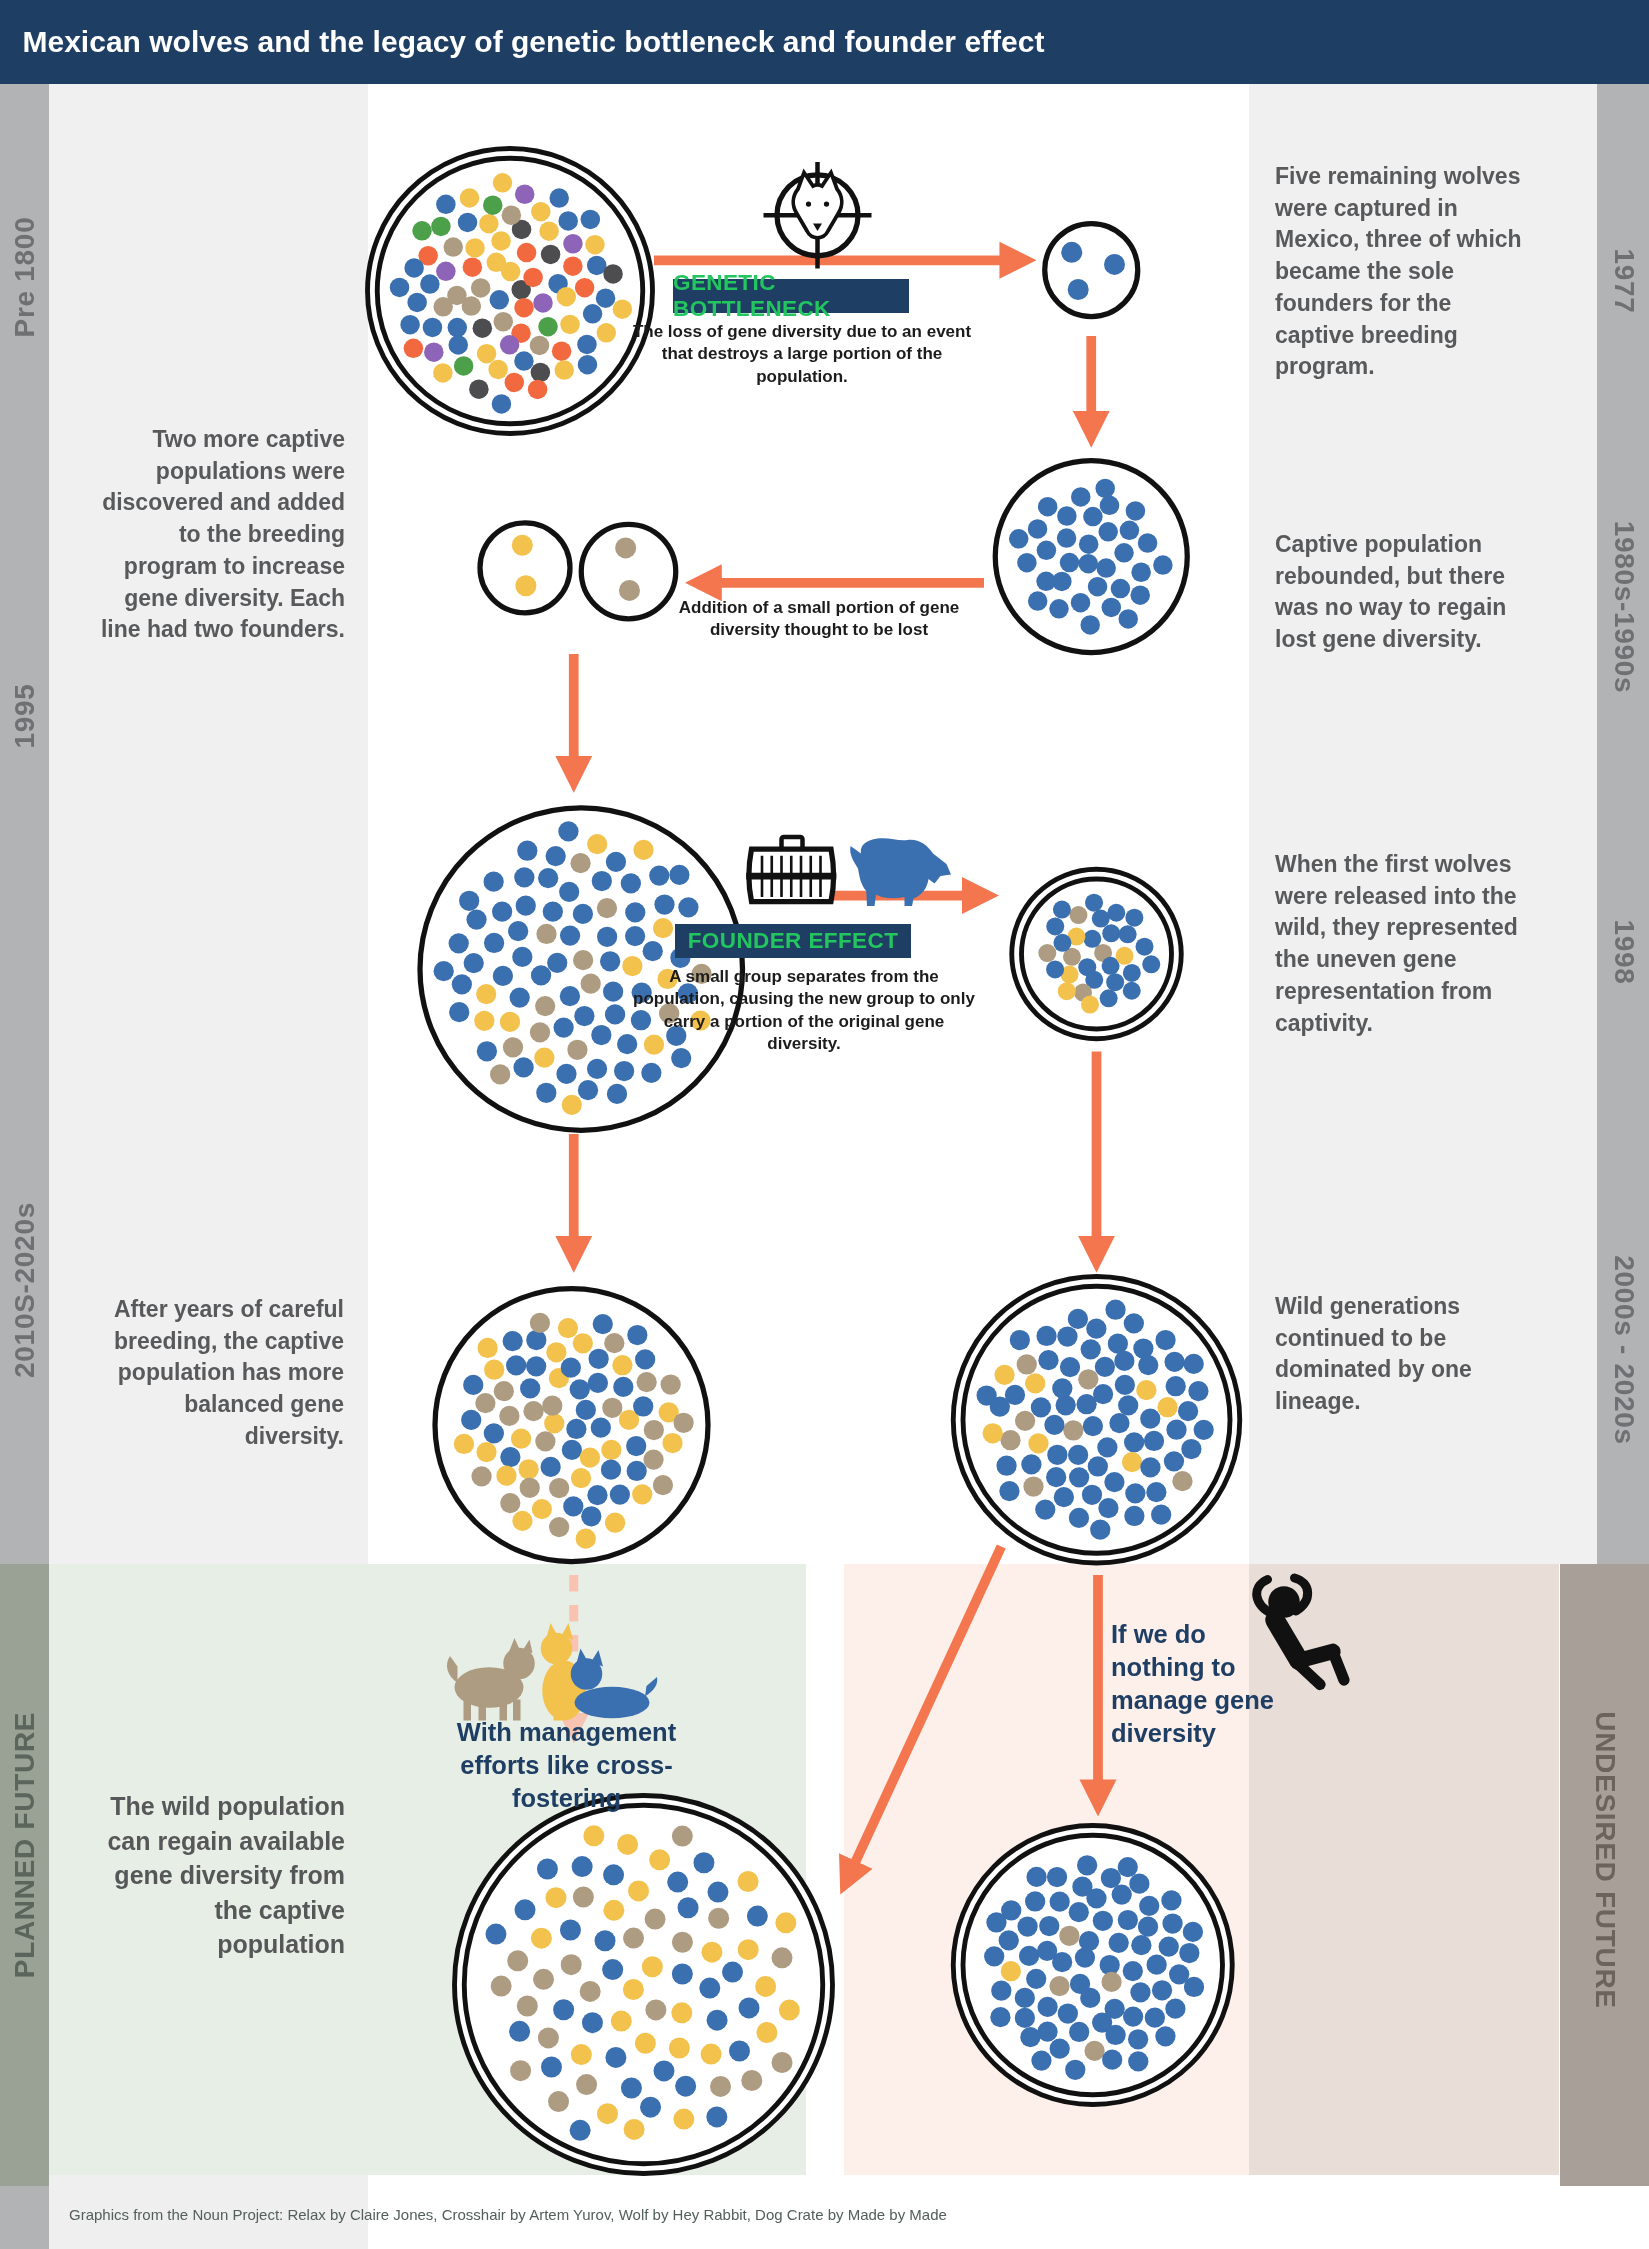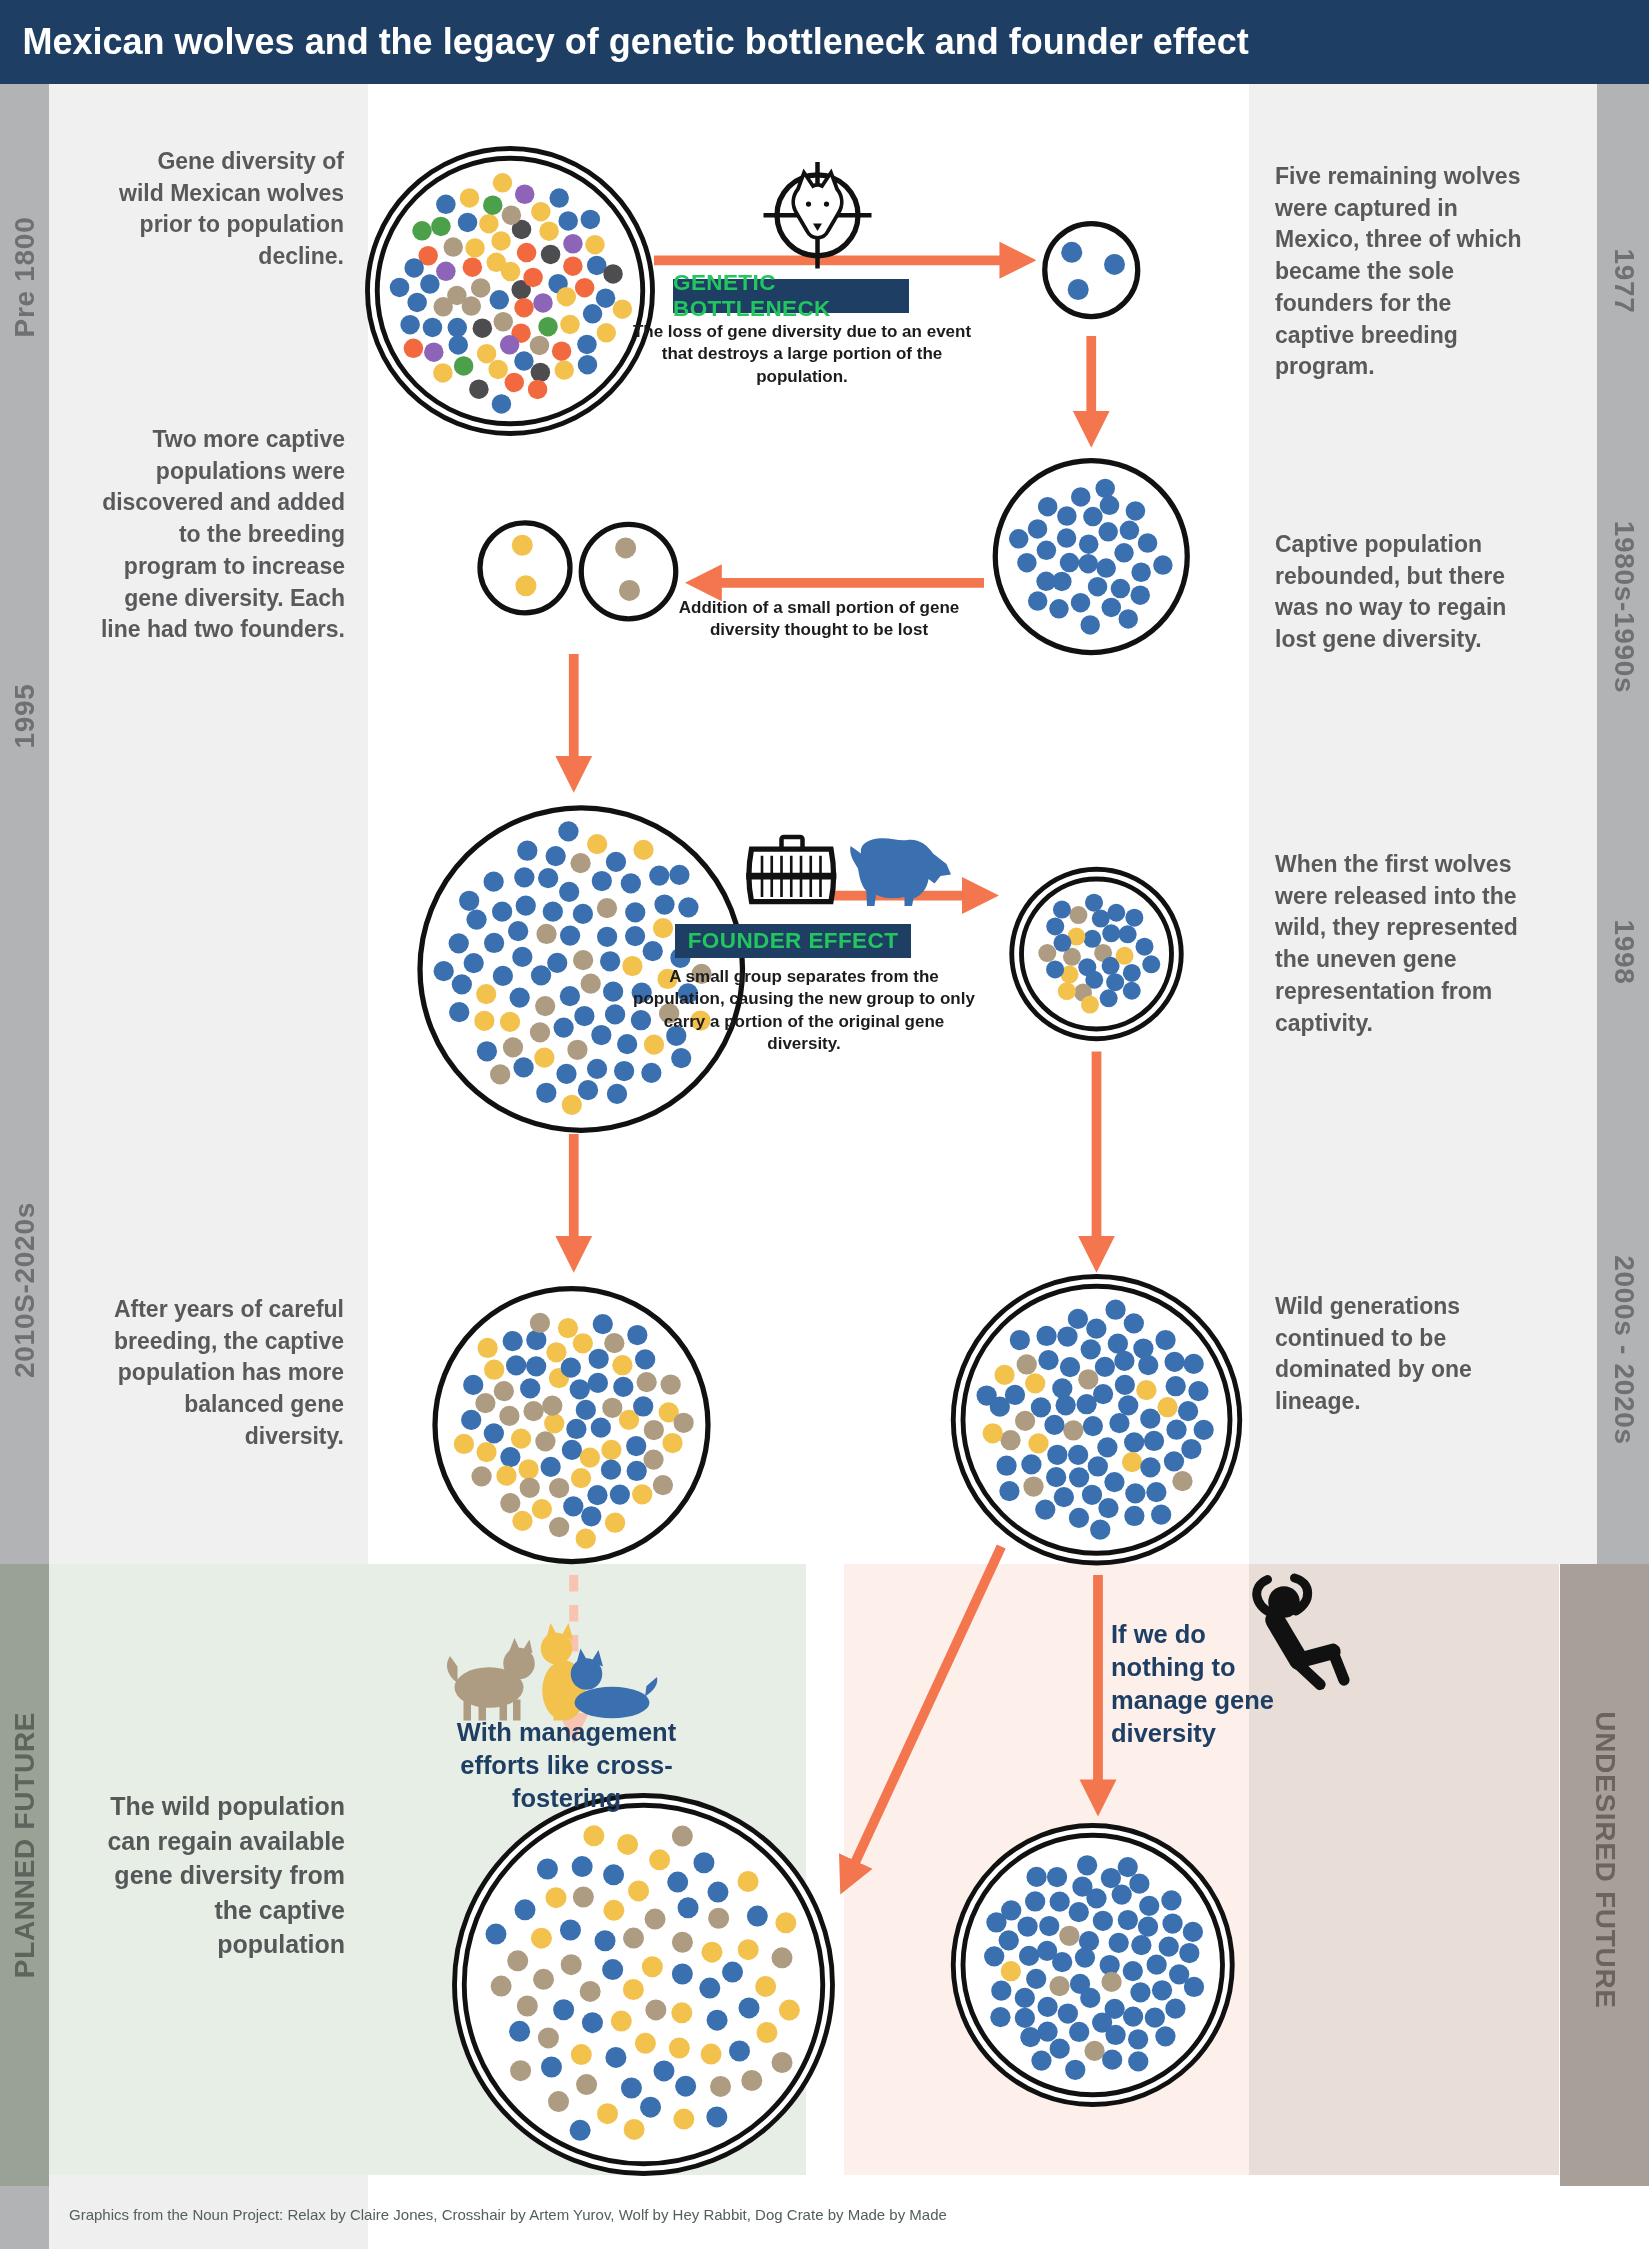--- a/index.html
+++ b/index.html
@@ -1,21 +1,21 @@
 <!DOCTYPE html>
 <html style="font-size:12px"><head>
 <meta charset="utf-8">
 <style>
   html,body{margin:0;padding:0;background:#ffffff;}
   #page{position:relative;width:1650px;height:2250px;background:#ffffff;overflow:hidden;
         font-family:"Liberation Sans", sans-serif;}
   .abs{position:absolute;}
   #header{left:0;top:0;width:1650px;height:84px;background:#1f3e64;}
   #title{left:22.5px;top:0;width:1575px;height:84px;line-height:84px;color:#ffffff;
-         font-size:36px;font-weight:bold;}
+         font-size:30px;font-weight:bold;}
   .strip{background:#b1b3b5;}
   .panel{background:#f0f0f1;}
   .note{color:#58595b;font-size:23px;font-weight:bold;line-height:1.38;}
   .right-align{text-align:right;}
   .left-align{text-align:left;}
   .vlabel{color:#6e7072;font-size:28px;font-weight:bold;white-space:nowrap;letter-spacing:0.7px;}
   .vl-left{transform:translate(-50%,-50%) rotate(-90deg);}
   .vl-right{transform:translate(-50%,-50%) rotate(90deg);}
   .callout-box{background:#1f3e64;color:#22c55e;font-weight:bold;font-size:22.5px;
                display:flex;align-items:center;justify-content:center;letter-spacing:0.4px;}
@@ -726,21 +726,20 @@
   <div class="abs vlabel vl-left" style="left:25px;top:277px;">Pre 1800</div>
   <div class="abs vlabel vl-left" style="left:25px;top:716px;">1995</div>
   <div class="abs vlabel vl-left" style="left:25px;top:1290px;">2010S-2020s</div>
   <div class="abs vlabel vl-left" style="left:25px;top:1845px;color:#5c655b;">PLANNED FUTURE</div>
   <div class="abs vlabel vl-right" style="left:1624px;top:281px;">1977</div>
   <div class="abs vlabel vl-right" style="left:1624px;top:607px;">1980s-1990s</div>
   <div class="abs vlabel vl-right" style="left:1624px;top:952px;">1998</div>
   <div class="abs vlabel vl-right" style="left:1624px;top:1350px;">2000s - 2020s</div>
   <div class="abs vlabel vl-right" style="left:1605px;top:1860px;color:#6b645d;">UNDESIRED FUTURE</div>
 
-  <div class="abs note right-align" style="left:112px;top:146px;width:232px;">Gene diversity of wild Mexican wolves prior to population decline.</div>
   <div class="abs note right-align" style="left:90px;top:424px;width:255px;">Two more captive populations were discovered and added to the breeding program to increase gene diversity.  Each line had two founders.</div>
   <div class="abs note right-align" style="left:97px;top:1294px;width:247px;">After years of careful breeding, the captive population has more balanced gene diversity.</div>
 
   <div class="abs note left-align" style="left:1275px;top:161px;width:259px;">Five remaining wolves were captured in Mexico, three of which became the sole founders for the captive breeding program.</div>
   <div class="abs note left-align" style="left:1275px;top:529px;width:270px;">Captive population rebounded, but there was no way to regain lost gene diversity.</div>
   <div class="abs note left-align" style="left:1275px;top:849px;width:270px;">When the first wolves were released into the wild, they represented the uneven gene representation from captivity.</div>
   <div class="abs note left-align" style="left:1275px;top:1291px;width:247px;">Wild generations continued to be dominated by one lineage.</div>
 
   <div class="abs callout-box" style="left:673px;top:279px;width:236px;height:34px;">GENETIC BOTTLENECK</div>
   <div class="abs desc" style="left:626px;top:321px;width:352px;">The loss of gene diversity due to an event that destroys a large portion of the population.</div>

